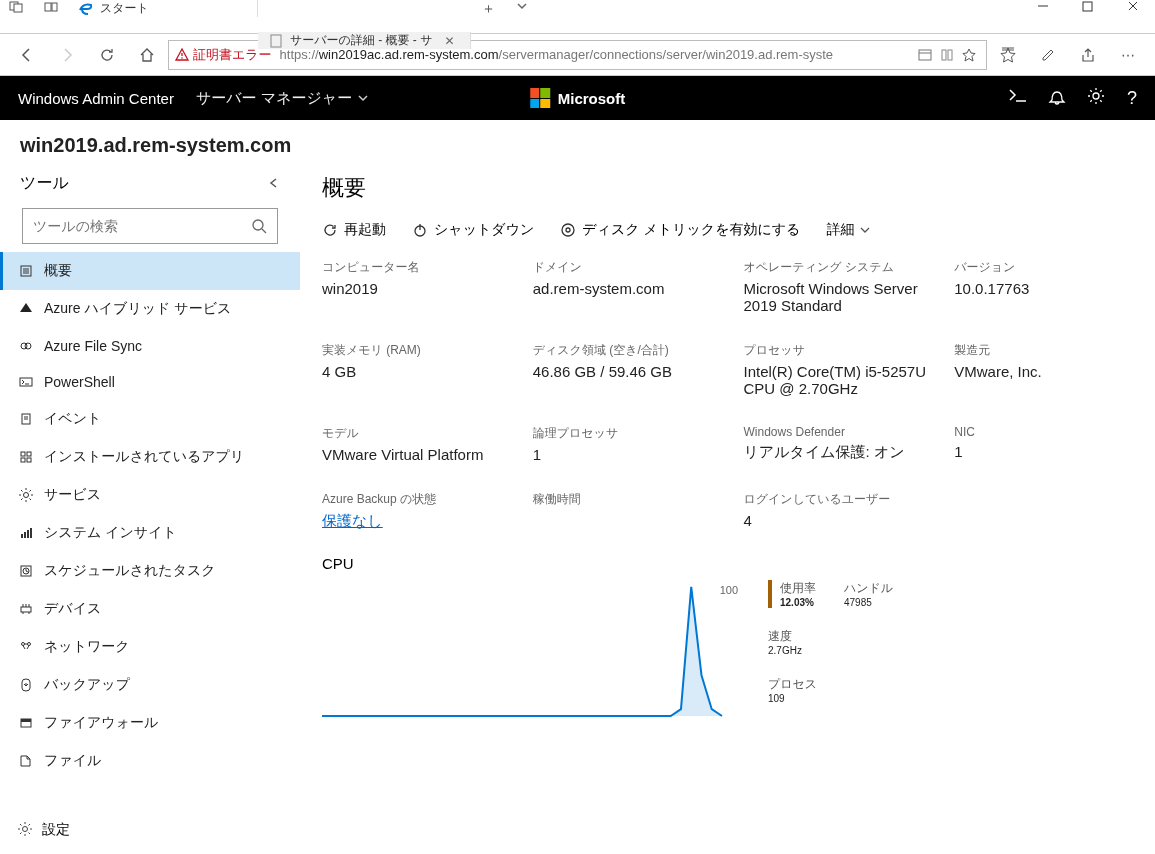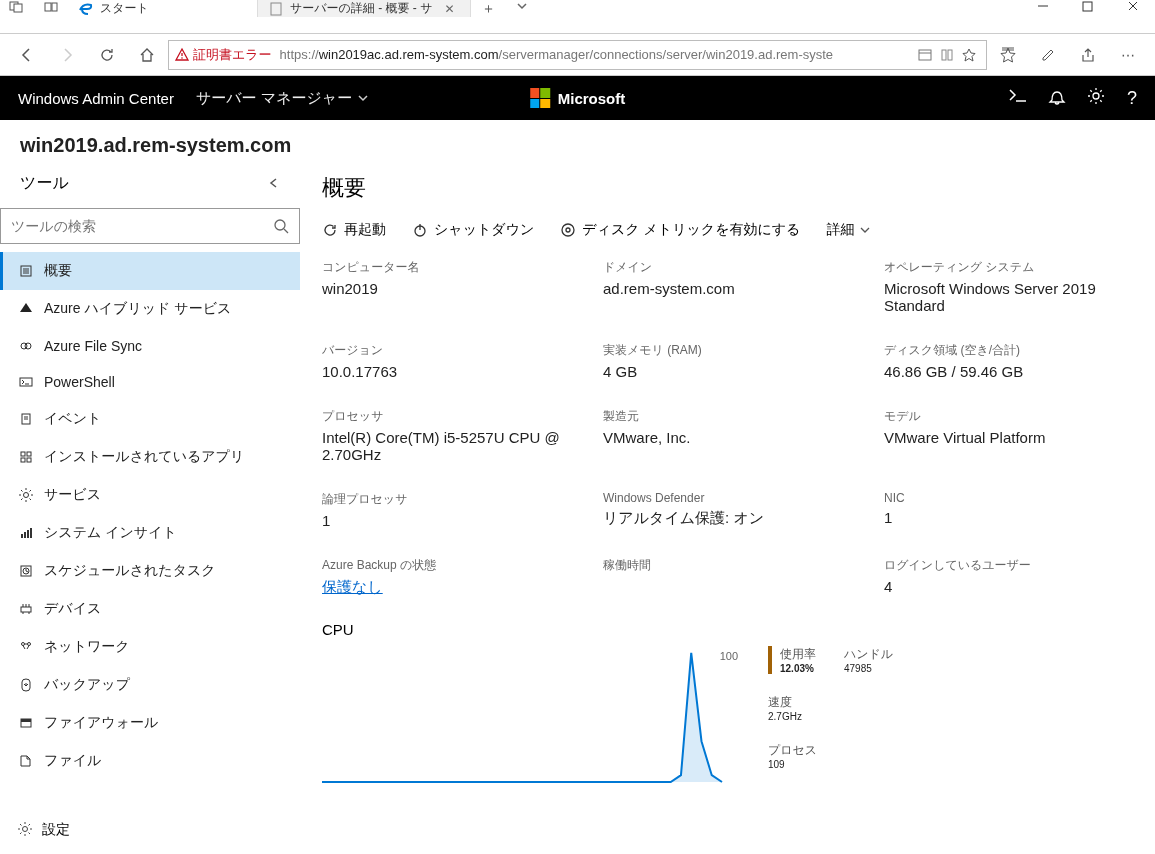--- a/index.html
+++ b/index.html
@@ -3,21 +3,21 @@
 <meta charset="utf-8">
 <style>
 * { box-sizing: border-box; margin: 0; padding: 0; font-family: "Segoe UI", "Yu Gothic UI", Meiryo, sans-serif; }
 body { width: 1155px; height: 854px; background: #fff; overflow: hidden; font-size: 14px; }
 
 
 .titlebar { height: 34px; background: #fff; display: flex; align-items: flex-start; border-bottom: 1px solid #ccc; }
 .titlebar .sysbtns-left { display: flex; }
 .titlebar .sysbtns-left .tb { width: 34px; display: flex; align-items: center; justify-content: center; color: #444; }
 .tab { display: flex; align-items: center; padding: 0 14px 0 10px; gap: 6px; font-size: 12px; color: #333; min-width: 190px; border-right: 1px solid #ddd; position: relative; }
-.tab.active { background: #f1f1f1; }
+.tab.active { background: #f1f1f1; margin-top: 32px; }
 .tab .favicon { width: 16px; height: 16px; display: inline-flex; align-items: center; justify-content: center; }
 .tab .closex { width: 14px; height: 14px; display: flex; align-items: center; justify-content: center; color: #666; margin-left: 4px; }
 .titlebar .newtab { width: 34px; display: flex; align-items: center; justify-content: center; color: #555; }
 .titlebar .spacer { flex: 1; }
 .titlebar .sysbtns-right { display: flex; }
 .titlebar .sysbtns-right .sb { width: 45px; display: flex; align-items: center; justify-content: center; color: #333; font-size: 12px; }
 
 
 .addrbar { height: 42px; background: #fff; display: flex; align-items: center; padding: 0 8px; border-bottom: 1px solid #ccc; gap: 2px; }
 .addrbar .nb { width: 38px; height: 38px; display: flex; align-items: center; justify-content: center; color: #666; }
@@ -42,41 +42,41 @@
 .pagetitle { padding: 14px 20px 10px; font-size: 20px; font-weight: 700; color: #222; }
 
 
 .body { display: flex; height: calc(854px - 34px - 42px - 44px - 50px); position: relative; }
 
 
 .sidebar { width: 300px; border-right: none; padding: 0 0 0 0; display: flex; flex-direction: column; }
 .sidehead { display: flex; align-items: center; justify-content: space-between; padding: 6px 20px 14px; }
 .sidehead h2 { font-size: 16px; font-weight: 400; }
 .sidehead .chev { color: #555; }
-.searchbox { margin: 0 0 8px; height: 36px; border: 1px solid #999; display: flex; align-items: center; padding: 12px 10px; color: #666; }
+.searchbox { margin: 0 22px 8px; height: 36px; border: 1px solid #999; display: flex; align-items: center; padding: 12px 10px; color: #666; }
 .searchbox input { flex: 1; border: none; outline: none; font-size: 14px; background: transparent; }
 .toollist { flex: 1; overflow-y: auto; position: relative; }
 .toollist::-webkit-scrollbar { width: 16px; }
 .toollist::-webkit-scrollbar-thumb { background: #c2c2c2; }
 .toollist::-webkit-scrollbar-track { background: #f1f1f1; }
 .tool { display: flex; align-items: center; gap: 10px; padding: 10px 18px; font-size: 14px; color: #222; cursor: pointer; }
 .tool.active { background: #cde6f7; border-left: 3px solid #0078d4; padding-left: 15px; }
 .tool .ticon { width: 16px; height: 16px; display: inline-flex; align-items: center; justify-content: center; color: #333; }
 .sidefoot { padding: 12px 18px; display: flex; align-items: center; gap: 10px; border-top: 0 solid #eee; }
 
 
 .main { flex: 1; padding: 6px 10px 0 22px; overflow-y: auto; position: relative; }
 .main::-webkit-scrollbar { width: 16px; }
 .main::-webkit-scrollbar-thumb { background: #c2c2c2; }
 .main::-webkit-scrollbar-track { background: #f1f1f1; }
 .main h1 { font-size: 22px; font-weight: 400; margin-bottom: 18px; }
 .actionbar { display: flex; gap: 26px; align-items: center; margin-bottom: 20px; font-size: 14px; }
 .actionbar .act { display: flex; align-items: center; gap: 6px; cursor: pointer; }
 
-.propgrid { display: grid; grid-template-columns: 1fr 1fr 1fr; column-gap: 20px; row-gap: 28px; margin-bottom: 24px; }
+.propgrid { display: grid; grid-template-columns: 1fr 1fr 1fr 1fr; column-gap: 20px; row-gap: 28px; margin-bottom: 24px; }
 .prop .lbl { font-size: 12px; color: #666; margin-bottom: 4px; }
 .prop .val { font-size: 15px; color: #222; }
 .prop .val a { color: #0066cc; text-decoration: underline; }
 
 .cpuhead { font-size: 15px; margin: 6px 0 8px; }
 .cpuwrap { display: flex; gap: 26px; align-items: flex-start; }
 .chart { width: 420px; height: 140px; position: relative; }
 .chart .ylab { position: absolute; right: 4px; top: 4px; font-size: 11px; color: #666; }
 .chart svg { width: 100%; height: 100%; }
 .cpustats { display: grid; grid-template-columns: auto auto; column-gap: 28px; row-gap: 20px; align-content: start; }

